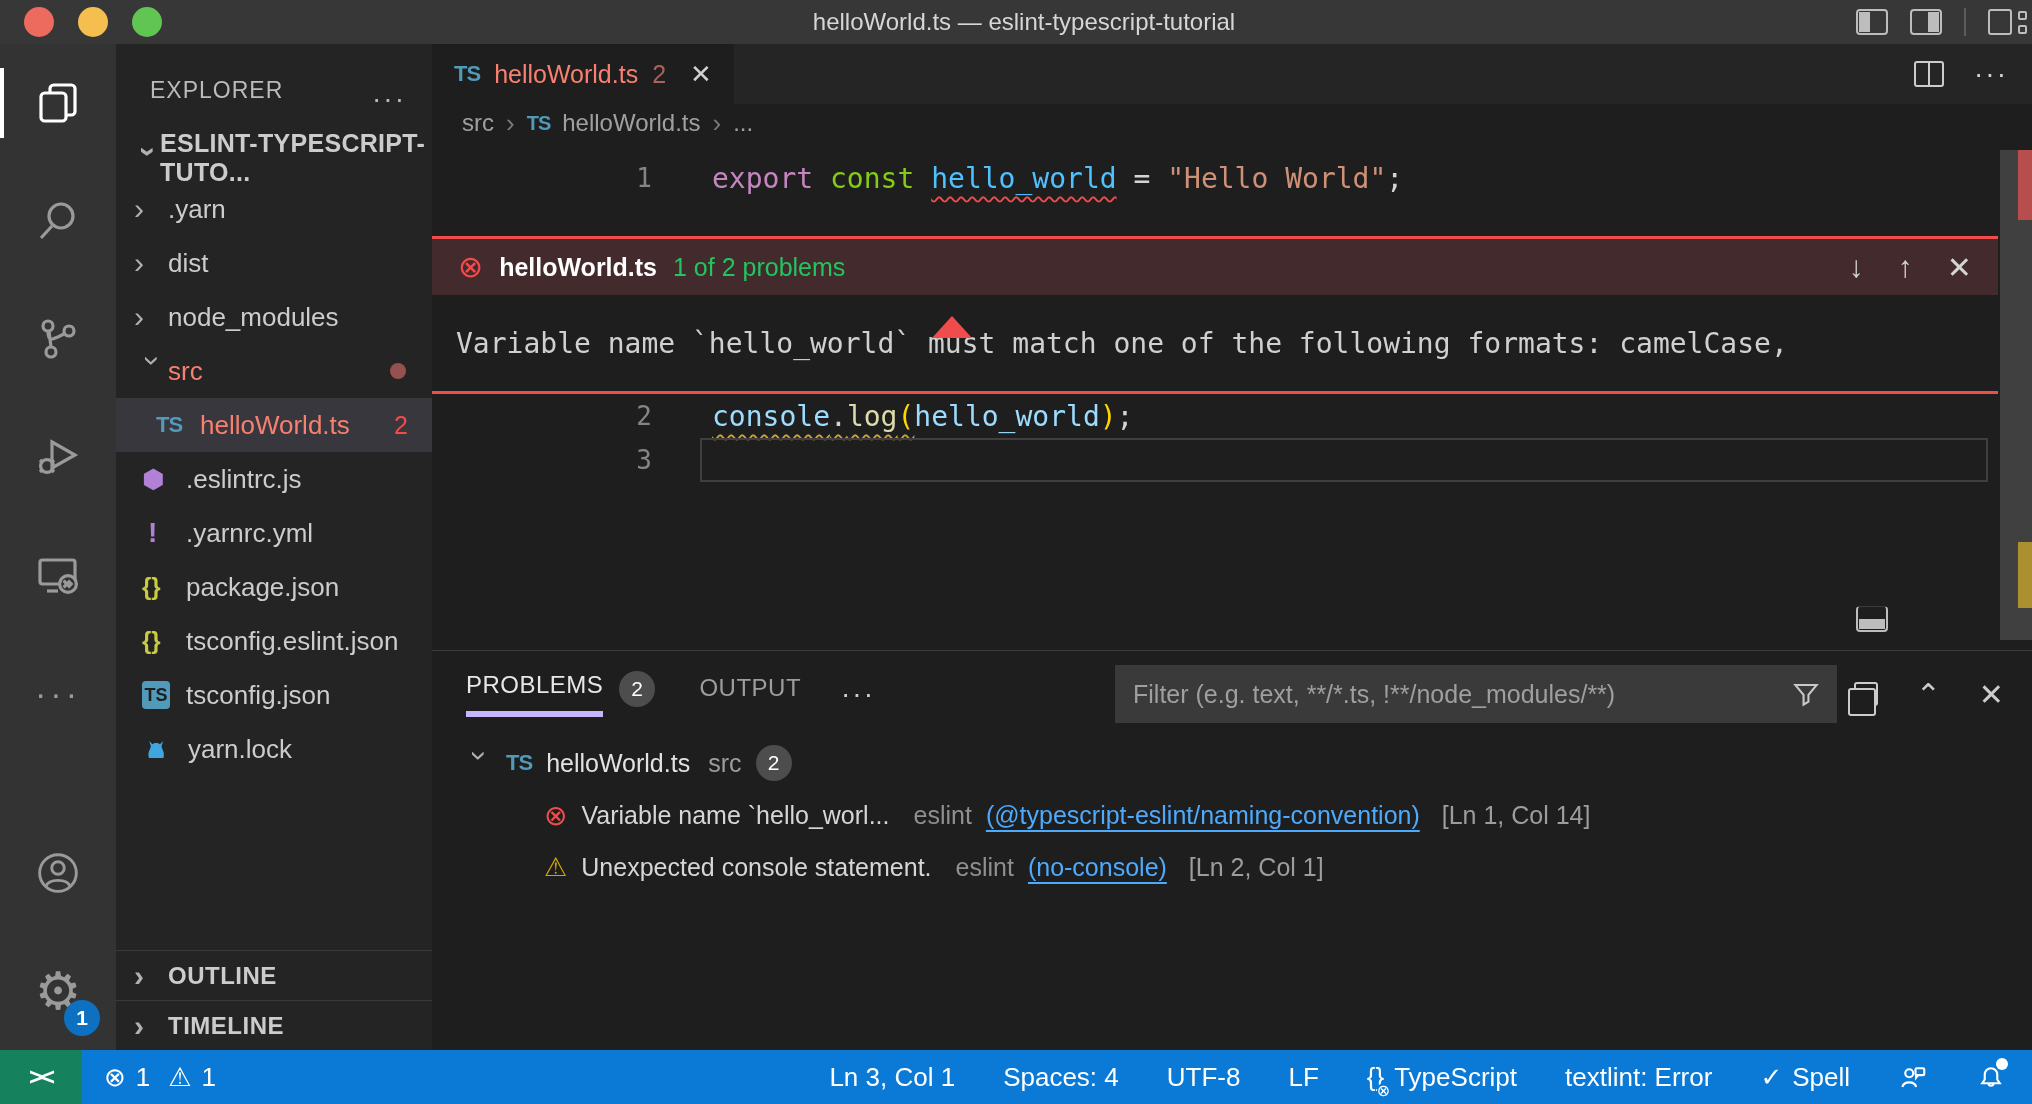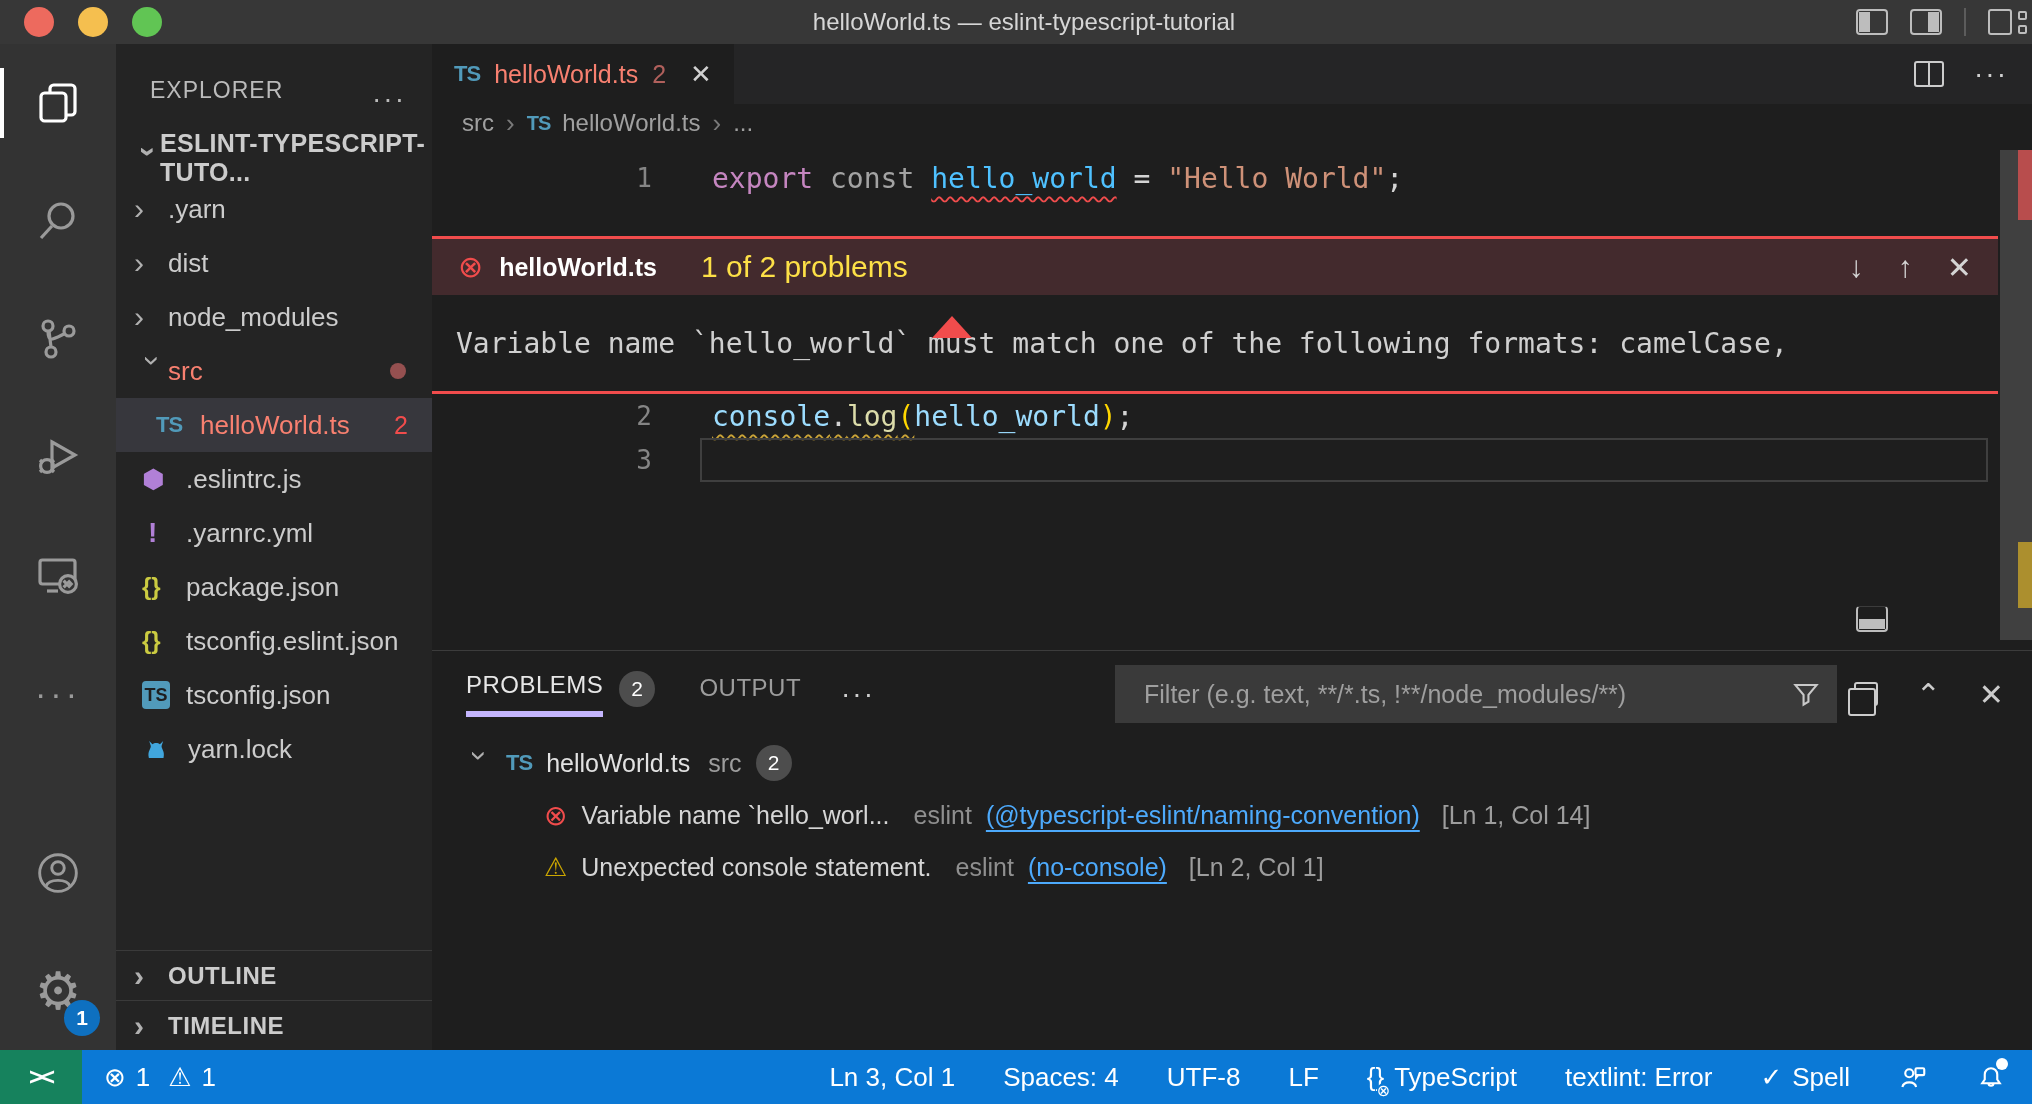--- a/index.html
+++ b/index.html
@@ -68,33 +68,33 @@
   .split-icon { width:30px; height:26px; border:2px solid #cccccc; border-radius:3px; position:relative; }
   .split-icon::after { content:""; position:absolute; left:12px; top:0; bottom:0; width:2px; background:#cccccc; }
   .breadcrumb { height:38px; display:flex; align-items:center; gap:12px; padding-left:30px; font-size:24px; color:#a0a0a0; }
   .breadcrumb .bsep { color:#7a7a7a; font-size:26px; }
   .breadcrumb .ts-chip { font-size:20px; }
 
   .code { position:relative; padding-top:14px; font-family:"DejaVu Sans Mono", monospace; font-size:28px; }
   .cline { display:flex; height:44px; align-items:center; position:relative; }
   .gut { width:220px; text-align:right; color:#858585; font-size:26px; flex:none; }
   .ctext { margin-left:60px; white-space:pre; }
-  .kw-p { color:#c586c0; } .kw-b { color:#a3a3a3; } .var-c { color:#4fc1ff; }
+  .kw-p { color:#c586c0; } .kw-b { color:#84cc16; } .var-c { color:#4fc1ff; }
   .fg { color:#d4d4d4; } .str { color:#ce9178; } .var-l { color:#9cdcfe; }
   .fn { color:#dcdcaa; } .paren { color:#ffd700; }
   .sq-red { text-decoration:underline wavy #f14c4c 2px; text-underline-offset:8px; }
   .sq-yel { text-decoration:underline wavy #c9a338 2px; text-underline-offset:8px; }
   .cur-line { position:absolute; left:268px; right:44px; top:0; bottom:0; border:2px solid #3f3f3f; }
 
   
   .peek { margin-top:36px; border-top:3px solid #f14c4c; border-bottom:3px solid #f14c4c; margin-right:34px; }
   .peek-head { height:56px; background:#432a2d; display:flex; align-items:center; padding:0 26px; gap:16px; font-family:"Liberation Sans", sans-serif; }
   .peek-err { color:#f14c4c; font-size:30px; line-height:1; }
   .peek-file { color:#ffffff; font-weight:bold; font-size:25px; }
-  .peek-meta { color:#fde047; font-size:30px;margin-left:28px; }
+  .peek-meta { color:#22c55e; font-size:25px; }
   .peek-actions { margin-left:auto; display:flex; gap:34px; color:#d4d4d4; font-size:30px; }
   .peek-body { height:96px; display:flex; align-items:center; padding-left:24px; font-size:28px; color:#d0d0d0; white-space:nowrap; overflow:hidden; }
   .tri { position:absolute; top:174px; left:500px; width:0; height:0; border-left:20px solid transparent; border-right:20px solid transparent; border-bottom:22px solid #f14c4c; }
 
   
   .scroll { position:absolute; right:0; top:98px; bottom:454px; width:32px; }
   .scroll-slider { position:absolute; right:0; top:8px; height:490px; width:32px; background:rgba(121,121,121,.38); }
   .mark { position:absolute; right:0; width:14px; }
   .mark.err { top:8px; height:70px; background:rgba(224,82,82,.75); }
   .mark.warn { top:400px; height:66px; background:rgba(191,158,44,.85); }
@@ -102,21 +102,21 @@
   
   .panel { position:absolute; left:0; right:0; top:606px; bottom:0; background:#1e1e1e; border-top:1px solid #3c3c3c; }
   .panel-head { position:relative; height:86px; display:flex; align-items:center; }
   .ptab { margin-left:34px; display:flex; align-items:center; gap:16px; font-size:24px; letter-spacing:.5px; }
   .ptab .plabel { color:#e7e7e7; padding-bottom:12px; }
   .ptab.active .plabel { border-bottom:6px solid #c4b5fd; }
   .ptab.inactive { margin-left:44px;align-items:flex-end; } .ptab.inactive .plabel { color:#9d9d9d; border:none; }
   .pbadge { min-width:36px; height:36px; border-radius:50%; background:#4d4d4d; color:#fff; font-size:21px; display:flex; align-items:center; justify-content:center; margin-bottom:10px; }
   .pmore { margin-left:40px; color:#d0d0d0; font-size:28px; letter-spacing:2px; }
   .filter { position:absolute; left:683px; top:14px; width:722px; height:58px; background:#3a3a3a; display:flex; align-items:center; padding:0 18px; }
-  .filter input { flex:1; background:transparent; border:none; outline:none; color:#cccccc; font-size:25px; font-family:"Liberation Sans", sans-serif;margin-left:11px; }
+  .filter input { flex:1; background:transparent; border:none; outline:none; color:#cccccc; font-size:25px; font-family:"Liberation Sans", sans-serif; }
   .filter input::placeholder { color:#9f9f9f; }
   .panel-actions { position:absolute; right:28px; top:0; height:86px; display:flex; align-items:center; gap:38px; color:#cccccc; }
   .copy-icon { width:24px; height:24px; border:2px solid #cccccc; border-radius:3px; position:relative; margin-left:6px; }
   .copy-icon::before { content:""; position:absolute; left:-8px; top:4px; width:24px; height:24px; border:2px solid #cccccc; border-radius:3px; background:#1e1e1e; }
   .chevup { font-size:30px; } .pclose { font-size:30px; }
   .prow { display:flex; align-items:center; height:52px; font-size:25px; white-space:nowrap; }
   .prow.group { padding-left:32px; gap:14px; }
   .prow.item { padding-left:112px; gap:14px; }
   .pr-file { color:#e2e2e2; }
   .pr-path { color:#9d9d9d; margin-left:4px; }

